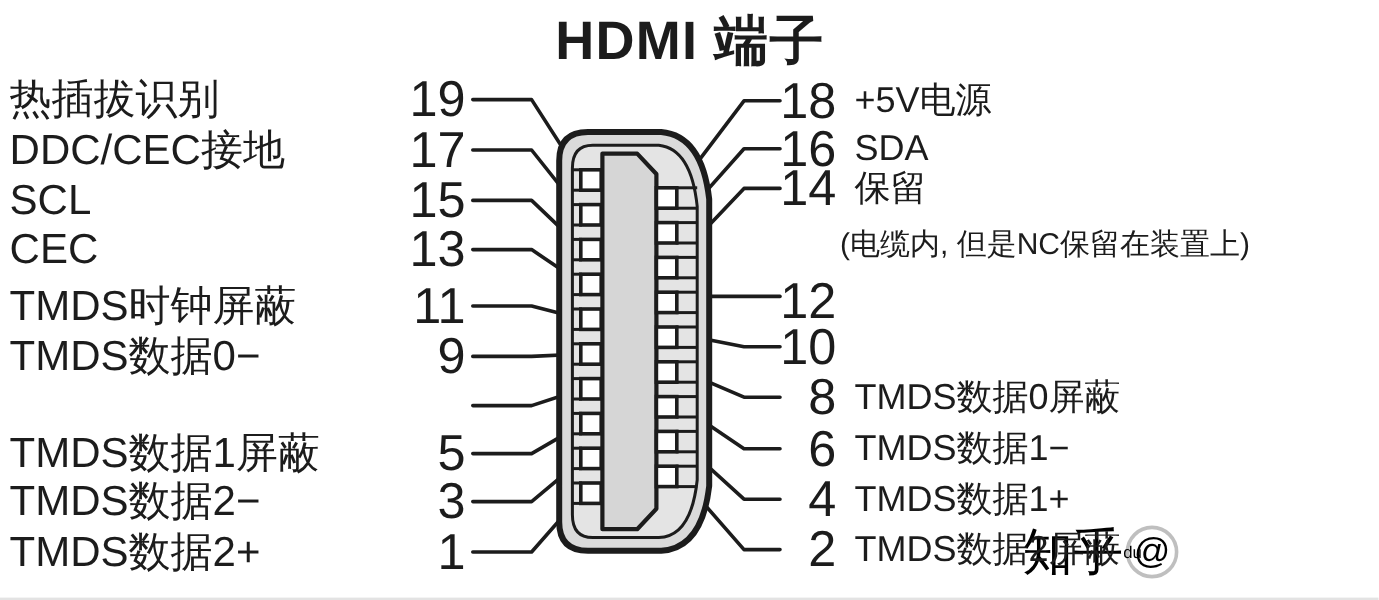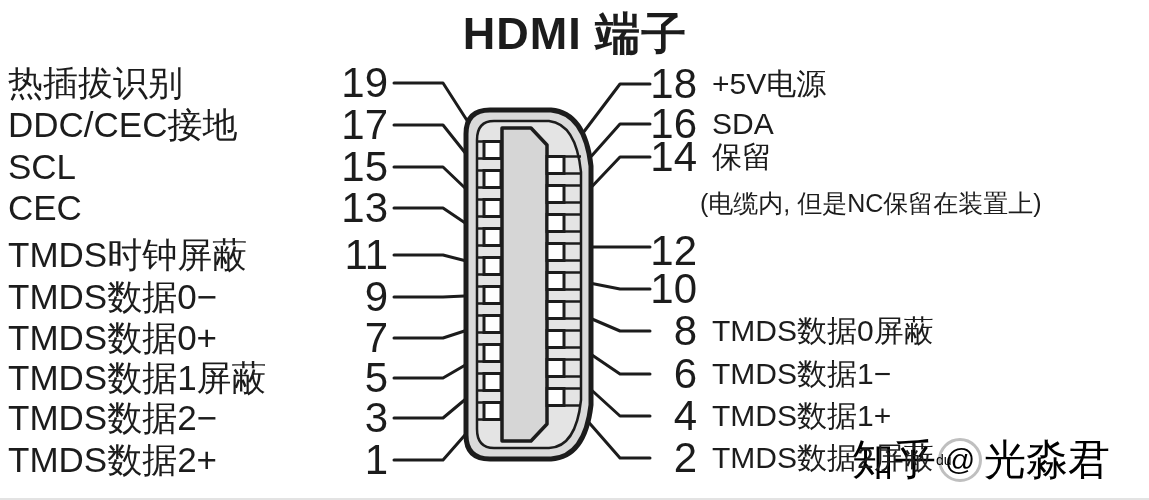--- a/index.html
+++ b/index.html
@@ -151,24 +151,20 @@
     <span class="num">13</span>
   </div>
   <div class="lrow" style="top:231px">
     <span class="lbl">TMDS时钟屏蔽</span>
     <span class="num">11</span>
   </div>
   <div class="lrow" style="top:273px">
     <span class="lbl">TMDS数据0−</span>
     <span class="num">9</span>
   </div>
-  <div class="lrow" style="top:314px">
-    <span class="lbl">TMDS数据0+</span>
-    <span class="num">7</span>
-  </div>
   <div class="lrow" style="top:354px">
     <span class="lbl">TMDS数据1屏蔽</span>
     <span class="num">5</span>
   </div>
   <div class="lrow" style="top:394px">
     <span class="lbl">TMDS数据2−</span>
     <span class="num">3</span>
   </div>
   <div class="lrow" style="top:436px">
     <span class="lbl">TMDS数据2+</span>
@@ -207,18 +203,17 @@
     <span class="lbl">TMDS数据1+</span>
   </div>
   <div class="rrow" style="top:434px">
     <span class="num">2</span>
     <span class="lbl">TMDS数据2屏蔽</span>
   </div>
 
   <div class="watermark">
     <span>知乎</span>
     <span class="at">@</span>
-    <span>光淼君</span>
   </div>
   <span class="wm-du">du</span>
 
   <div class="bottom-line"></div>
 </div>
 
 </body></html>

